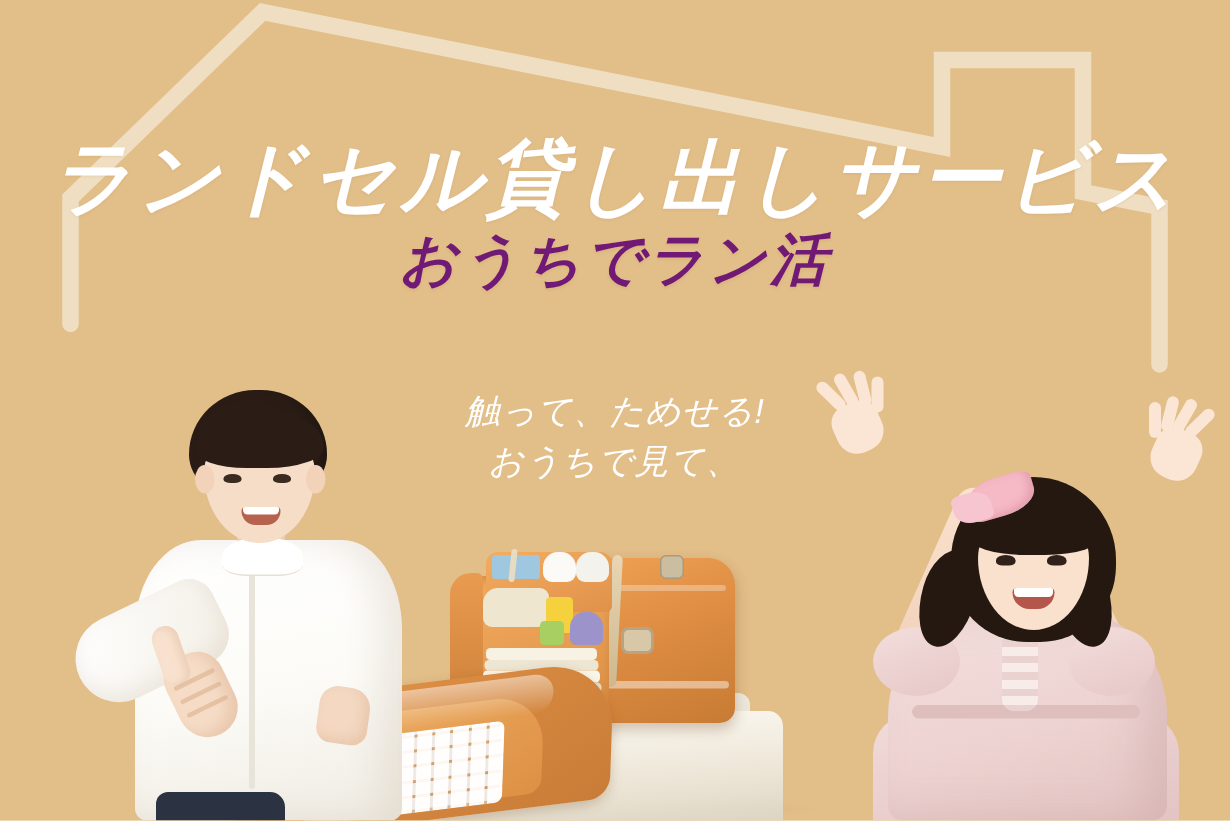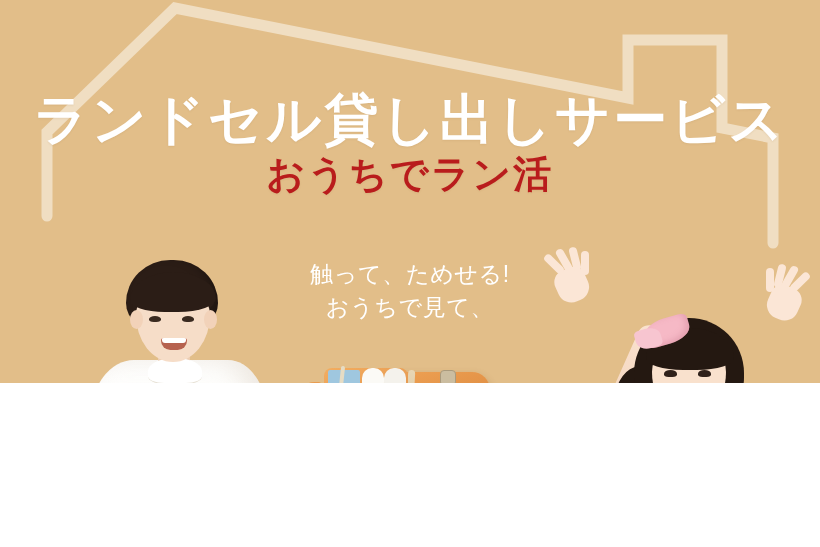--- a/index.html
+++ b/index.html
@@ -4,23 +4,24 @@
 <title>ランドセル貸し出しサービス</title>
 <style>
   * { margin:0; padding:0; box-sizing:border-box; }
   html, body {
     width:820px; height:547px;
     font-family:"Liberation Sans", sans-serif;
     overflow:hidden;
   }
   .banner{
     position:relative;
-    width:820px; height:383px;
+    width:820px; height:547px;
     background:#e2be89;
     overflow:hidden;
+    font-style:italic;
   }
 
   
   .house-outline{
     position:absolute; left:0; top:0;
     width:820px; height:547px;
     pointer-events:none;
   }
 
   
@@ -38,21 +39,21 @@
     color:#ffffff;
     font-weight:700;
     white-space:nowrap;
     text-shadow:0 1px 2px rgba(150,110,60,.12);
   }
   .headline-sub{
     margin-top:8px;
     font-size:38px;
     line-height:1.05;
     letter-spacing:0.06em;
-    color:#b91c1c;
+    color:#701a75;
     font-weight:700;
     white-space:nowrap;
     text-shadow:0 1px 2px rgba(150,110,60,.12);
   }
   .tagline{
     position:absolute;
     left:240px; top:258px;
     width:340px;
     text-align:center;
     z-index:6;

